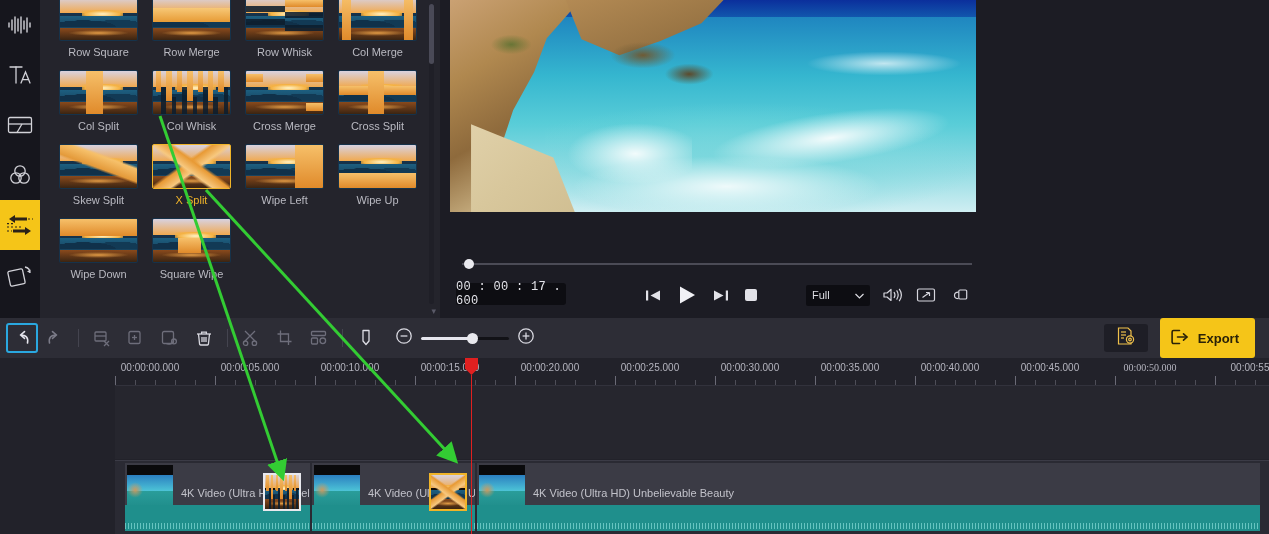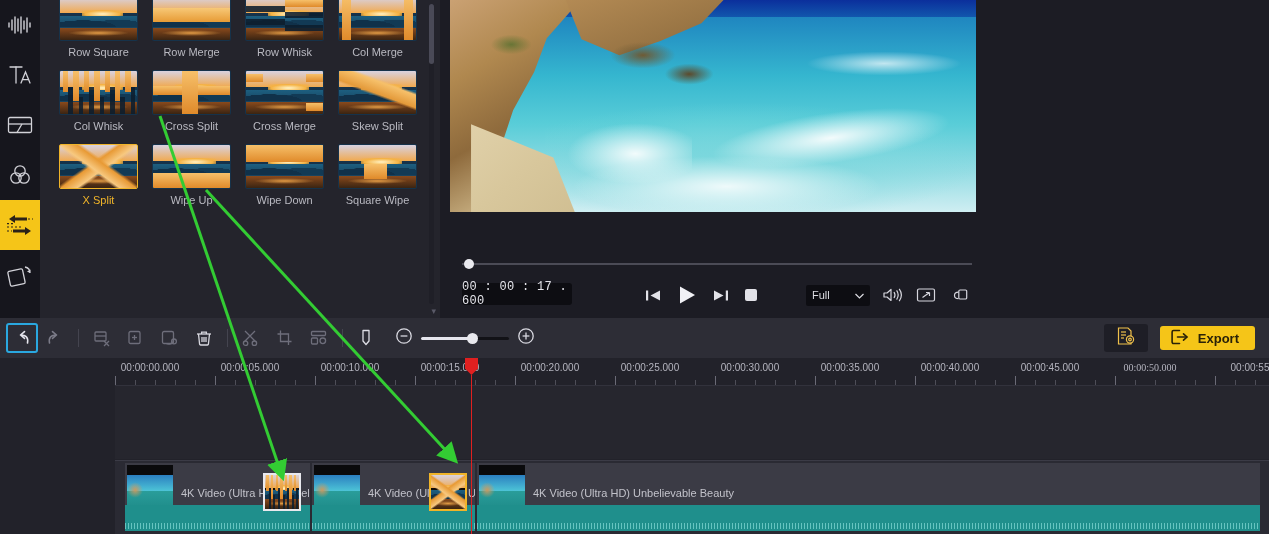--- a/index.html
+++ b/index.html
@@ -118,21 +118,21 @@
   .pv .surf-edge { position:absolute; left:10%; bottom:0; width:36%; height:50%;
                background: radial-gradient(ellipse 50% 40% at 70% 45%, rgba(255,255,255,.9) 0%, rgba(255,255,255,0) 72%); }
 
   
   .pv-progress { position:absolute; left:12px; top:259px; width:520px; height:10px; }
   .pv-progress .bar { position:absolute; left:10px; right:0; top:4px; height:2px; background:#4b4b56; }
   .pv-progress .knob { position:absolute; left:12px; top:0; width:10px; height:10px; border-radius:50%; background:#e9e9ee; }
 
   .pv-ctrls { position:absolute; left:0; top:281px; width:546px; height:28px; }
   .time-chip {
-    position:absolute; left:22px; top:2px; width:110px; height:22px;
+    position:absolute; left:16px; top:2px; width:110px; height:22px;
     background:#0d0d12; border-radius:3px; color:#e4e4ea;
     font-family:"Liberation Mono", monospace; font-size:12px;
     display:flex; align-items:center; justify-content:center; letter-spacing:.3px;
   }
   .ctr-group { position:absolute; left:205px; top:0; height:28px; display:flex; align-items:center; gap:14px; }
   .right-group { position:absolute; right:18px; top:0; height:28px; display:flex; align-items:center; gap:12px; }
   .quality-sel {
     width:64px; height:21px; background:#0d0d12; border-radius:2px;
     display:flex; align-items:center; justify-content:space-between;
     padding:0 6px; font-size:11px; color:#dcdce2;
@@ -148,21 +148,21 @@
   .tb-btn.enabled { color:#d8d8e0; }
   .tb-btn.sel { border:2px solid #2aa8e0; border-radius:3px; color:#e6e6ee; width:32px; height:30px;}
   .tb-sep { width:1px; height:18px; background:#44444f; margin:0 6px; }
   .zoom-wrap { display:flex; align-items:center; gap:8px; margin-left:12px; color:#d8d8e0; }
   .zoom-track { position:relative; width:88px; height:3px; background:#121217; border-radius:2px; }
   .zoom-fill { position:absolute; left:0; top:0; height:3px; width:52px; background:#e6e6ee; border-radius:2px; }
   .zoom-knob { position:absolute; left:46px; top:-4px; width:11px; height:11px; border-radius:50%; background:#e9e9ee; }
   .tb-right { margin-left:auto; display:flex; align-items:center; gap:12px; padding-right:14px; }
   .render-btn { width:44px; height:28px; background:#1e1e26; border-radius:3px;
                 display:flex; align-items:center; justify-content:center; color:#f0c14b; }
-  .export-btn { height:24px; padding:0 16px 0 10px; background:#f5c518; color:#2a2208;
+  .export-btn { height:40px; padding:0 16px 0 10px; background:#f5c518; color:#2a2208;
                 border-radius:3px; display:flex; align-items:center; gap:8px;
                 font-size:13px; font-weight:bold; }
 
   
   .tl { position:absolute; left:0; top:358px; width:1269px; height:176px; background:#22222a; }
   .tl-corner { position:absolute; left:0; top:0; width:115px; height:28px; background:#22222a; }
   .ruler { position:absolute; left:115px; top:0; right:0; height:28px; background:#22222a;
            border-bottom:1px solid #32323c; }
   .tick-lbl { position:absolute; top:4px; font-size:10px; color:#b4b4be;
               font-family:"Liberation Sans", sans-serif; transform:translateX(-50%); white-space:nowrap; }
@@ -365,20 +365,36 @@
           <div class="thumb">
             <div class="sc">
               <div class="sky"></div>
               <div class="sun"></div>
               <div class="mid"></div>
               <div class="hill"></div>
               <div class="low"></div>
               <div class="lowglow"></div>
             </div>
             <div class="ov">
+              <div class="orng" style="left:34%;width:22%;top:0;bottom:0"></div>
+            </div>
+          </div>
+          <div class="thumb-label">Col Split</div>
+        </div>
+        <div class="trans-cell">
+          <div class="thumb">
+            <div class="sc">
+              <div class="sky"></div>
+              <div class="sun"></div>
+              <div class="mid"></div>
+              <div class="hill"></div>
+              <div class="low"></div>
+              <div class="lowglow"></div>
+            </div>
+            <div class="ov">
               <div class="orng" style="left:4%;width:7%;top:0;height:48%"></div>
               <div class="blk" style="left:11%;width:6%;bottom:0;height:62%"></div>
               <div class="orng" style="left:17.5%;width:7%;top:0;height:70%"></div>
               <div class="blk" style="left:24.5%;width:6%;bottom:0;height:40%"></div>
               <div class="orng" style="left:31%;width:7%;top:0;height:48%"></div>
               <div class="blk" style="left:38%;width:6%;bottom:0;height:62%"></div>
               <div class="orng" style="left:44.5%;width:7%;top:0;height:70%"></div>
               <div class="blk" style="left:51.5%;width:6%;bottom:0;height:40%"></div>
               <div class="orng" style="left:58%;width:7%;top:0;height:48%"></div>
               <div class="blk" style="left:65%;width:6%;bottom:0;height:62%"></div>
@@ -394,75 +410,91 @@
           <div class="thumb">
             <div class="sc">
               <div class="sky"></div>
               <div class="sun"></div>
               <div class="mid"></div>
               <div class="hill"></div>
               <div class="low"></div>
               <div class="lowglow"></div>
             </div>
             <div class="ov">
-              <div class="orng" style="left:0;right:0;top:34%;height:22%"></div>
-              <div class="orng" style="left:38%;width:20%;top:0;bottom:0"></div>
-            </div>
-          </div>
-          <div class="thumb-label">Cross Split</div>
-        </div>
-        <div class="trans-cell">
-          <div class="thumb">
-            <div class="sc">
-              <div class="sky"></div>
-              <div class="sun"></div>
-              <div class="mid"></div>
-              <div class="hill"></div>
-              <div class="low"></div>
-              <div class="lowglow"></div>
-            </div>
-            <div class="ov">
               <div class="orng" style="left:0;width:22%;top:6%;height:20%"></div>
               <div class="orng" style="right:0;width:22%;top:6%;height:20%"></div>
               <div class="orng" style="right:0;width:22%;bottom:6%;height:20%"></div>
             </div>
           </div>
           <div class="thumb-label">Cross Merge</div>
         </div>
         <div class="trans-cell">
           <div class="thumb">
             <div class="sc">
               <div class="sky"></div>
               <div class="sun"></div>
               <div class="mid"></div>
               <div class="hill"></div>
               <div class="low"></div>
               <div class="lowglow"></div>
             </div>
             <div class="ov">
+              <div class="orng" style="left:0;right:0;top:34%;height:22%"></div>
+              <div class="orng" style="left:38%;width:20%;top:0;bottom:0"></div>
+            </div>
+          </div>
+          <div class="thumb-label">Cross Split</div>
+        </div>
+        <div class="trans-cell">
+          <div class="thumb">
+            <div class="sc">
+              <div class="sky"></div>
+              <div class="sun"></div>
+              <div class="mid"></div>
+              <div class="hill"></div>
+              <div class="low"></div>
+              <div class="lowglow"></div>
+            </div>
+            <div class="ov">
               <div style="position:absolute;inset:0;background:linear-gradient(200deg,transparent 30%,#f6c06a 34%,#e49a3a 52%,transparent 56%)"></div>
             </div>
           </div>
           <div class="thumb-label">Skew Split</div>
         </div>
         <div class="trans-cell selected">
           <div class="thumb">
             <div class="sc">
               <div class="sky"></div>
               <div class="sun"></div>
               <div class="mid"></div>
               <div class="hill"></div>
               <div class="low"></div>
               <div class="lowglow"></div>
             </div>
             <div class="ov">
               <div style="position:absolute;inset:0;background:linear-gradient(36deg,transparent 40%,#f7c87f 44%,#e89a35 56%,transparent 60%),linear-gradient(-36deg,transparent 40%,#f7c87f 44%,#e89a35 56%,transparent 60%)"></div>
             </div>
           </div>
           <div class="thumb-label">X Split</div>
+        </div>
+        <div class="trans-cell">
+          <div class="thumb">
+            <div class="sc">
+              <div class="sky"></div>
+              <div class="sun"></div>
+              <div class="mid"></div>
+              <div class="hill"></div>
+              <div class="low"></div>
+              <div class="lowglow"></div>
+            </div>
+            <div class="ov">
+              <div class="orng" style="right:0;width:36%;top:0;bottom:0"></div>
+            </div>
+          </div>
+          <div class="thumb-label">Wipe Left</div>
         </div>
         <div class="trans-cell">
           <div class="thumb">
             <div class="sc">
               <div class="sky"></div>
               <div class="sun"></div>
               <div class="mid"></div>
               <div class="hill"></div>
               <div class="low"></div>
               <div class="lowglow"></div>

